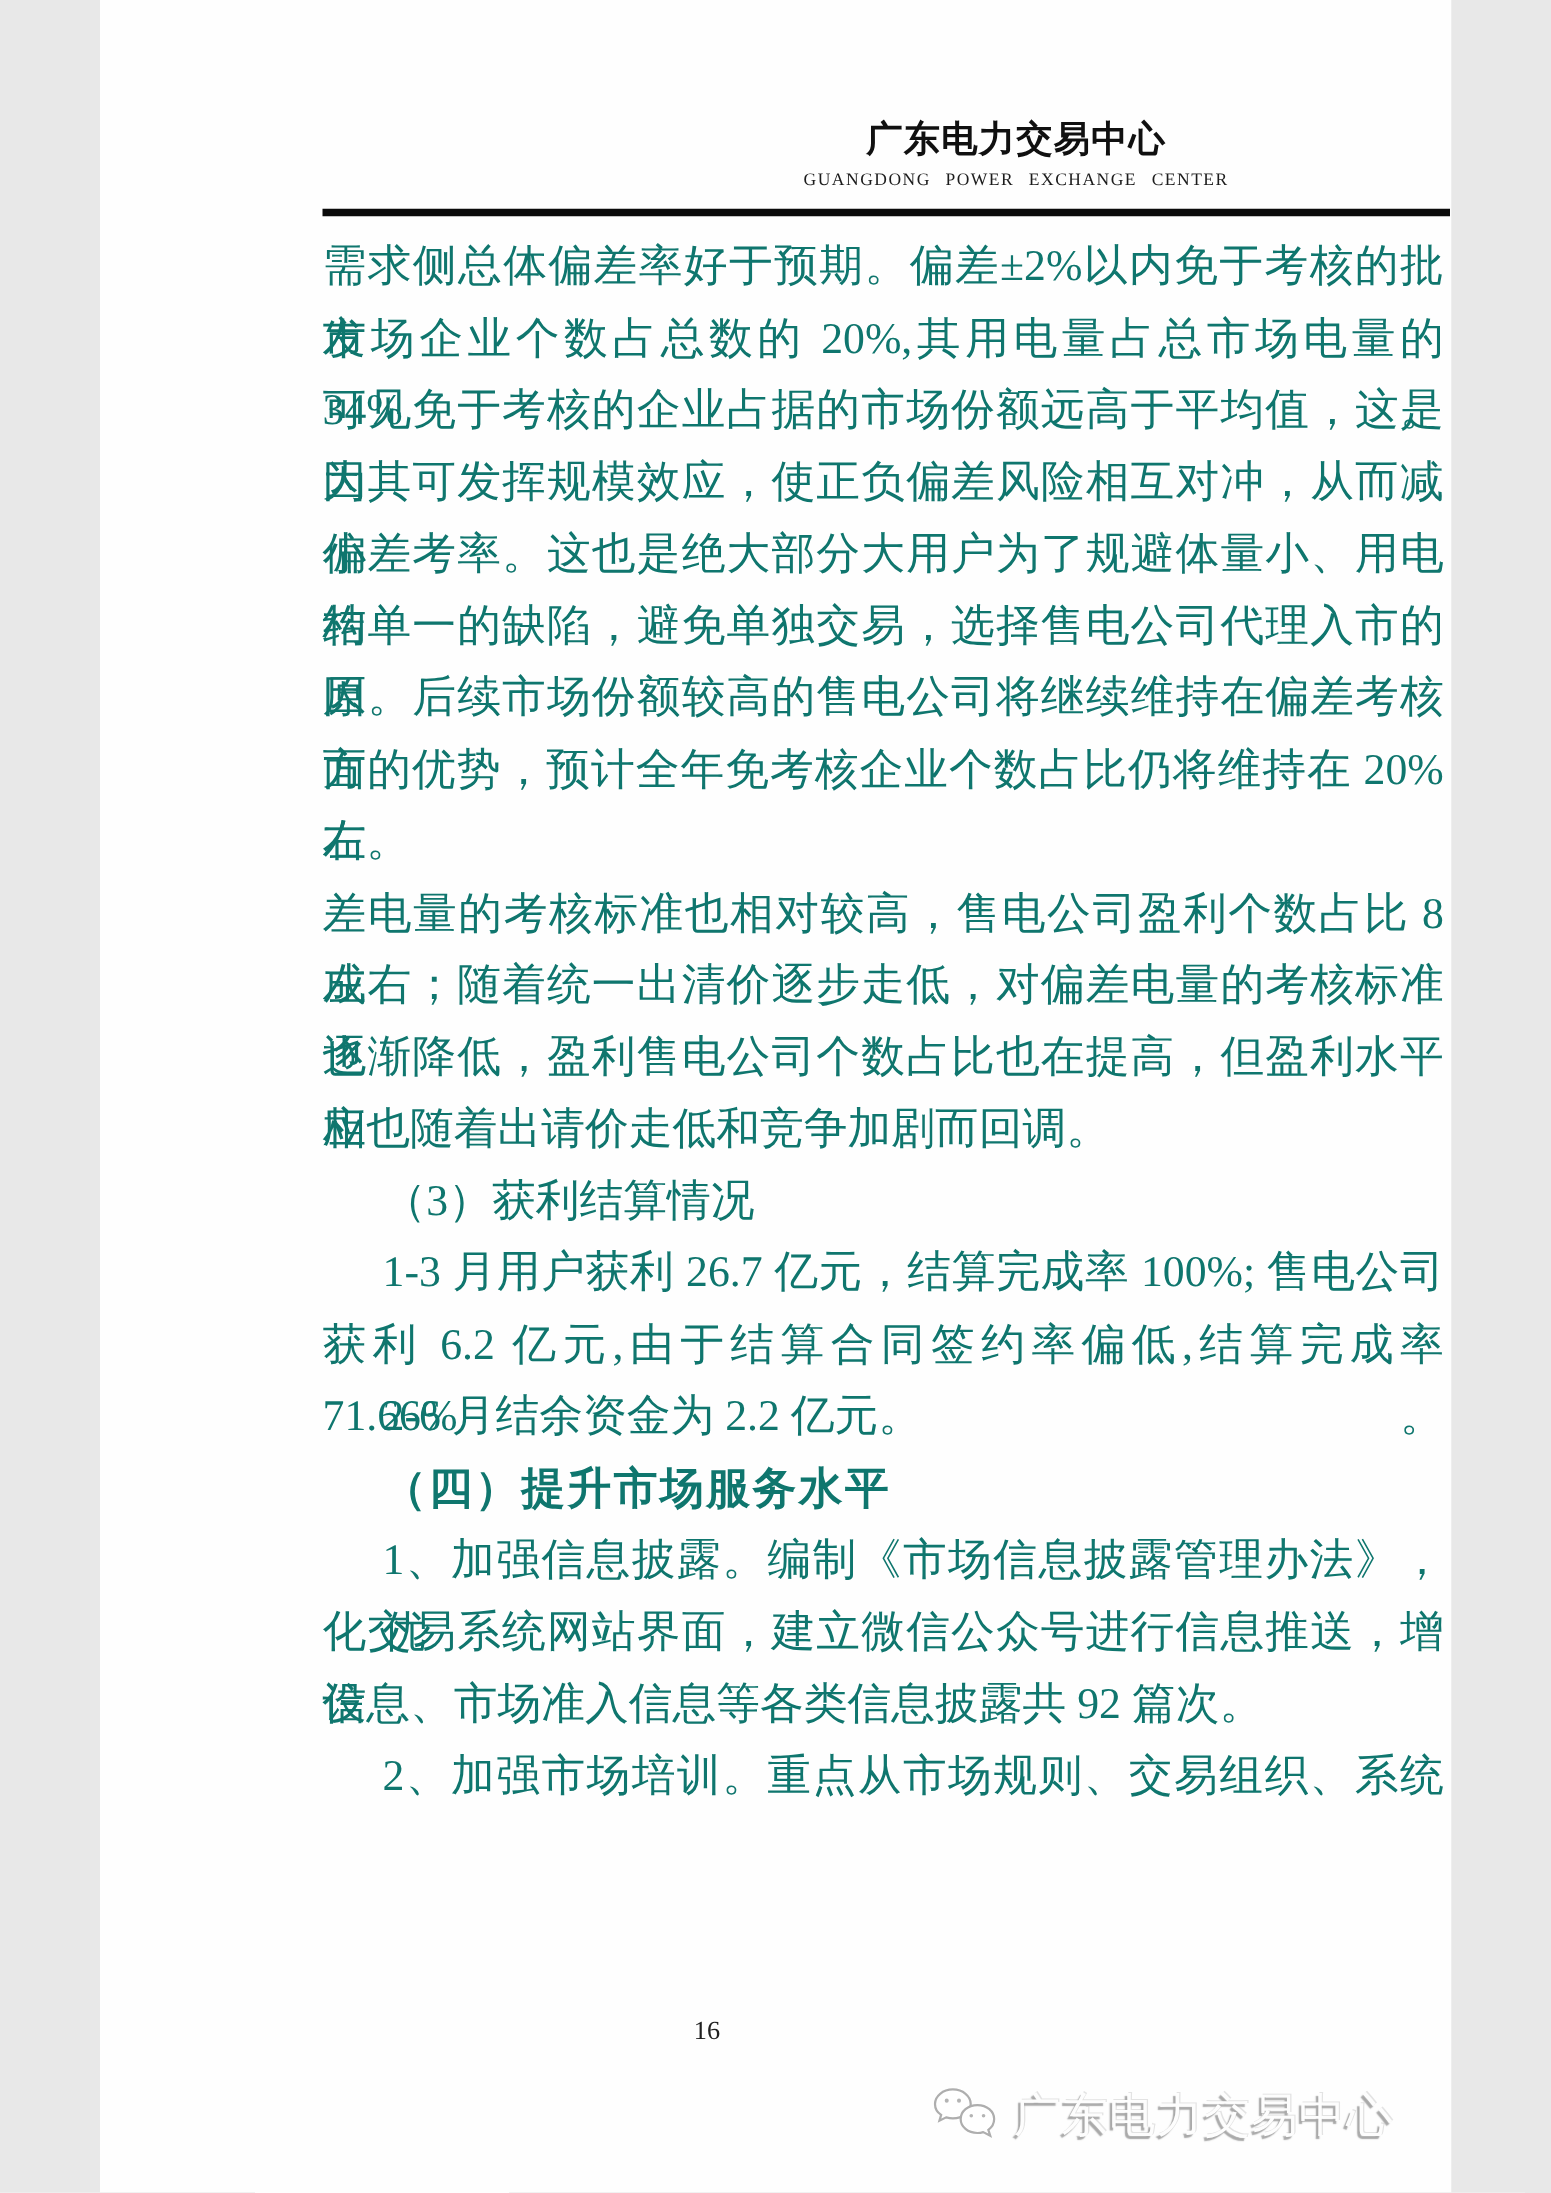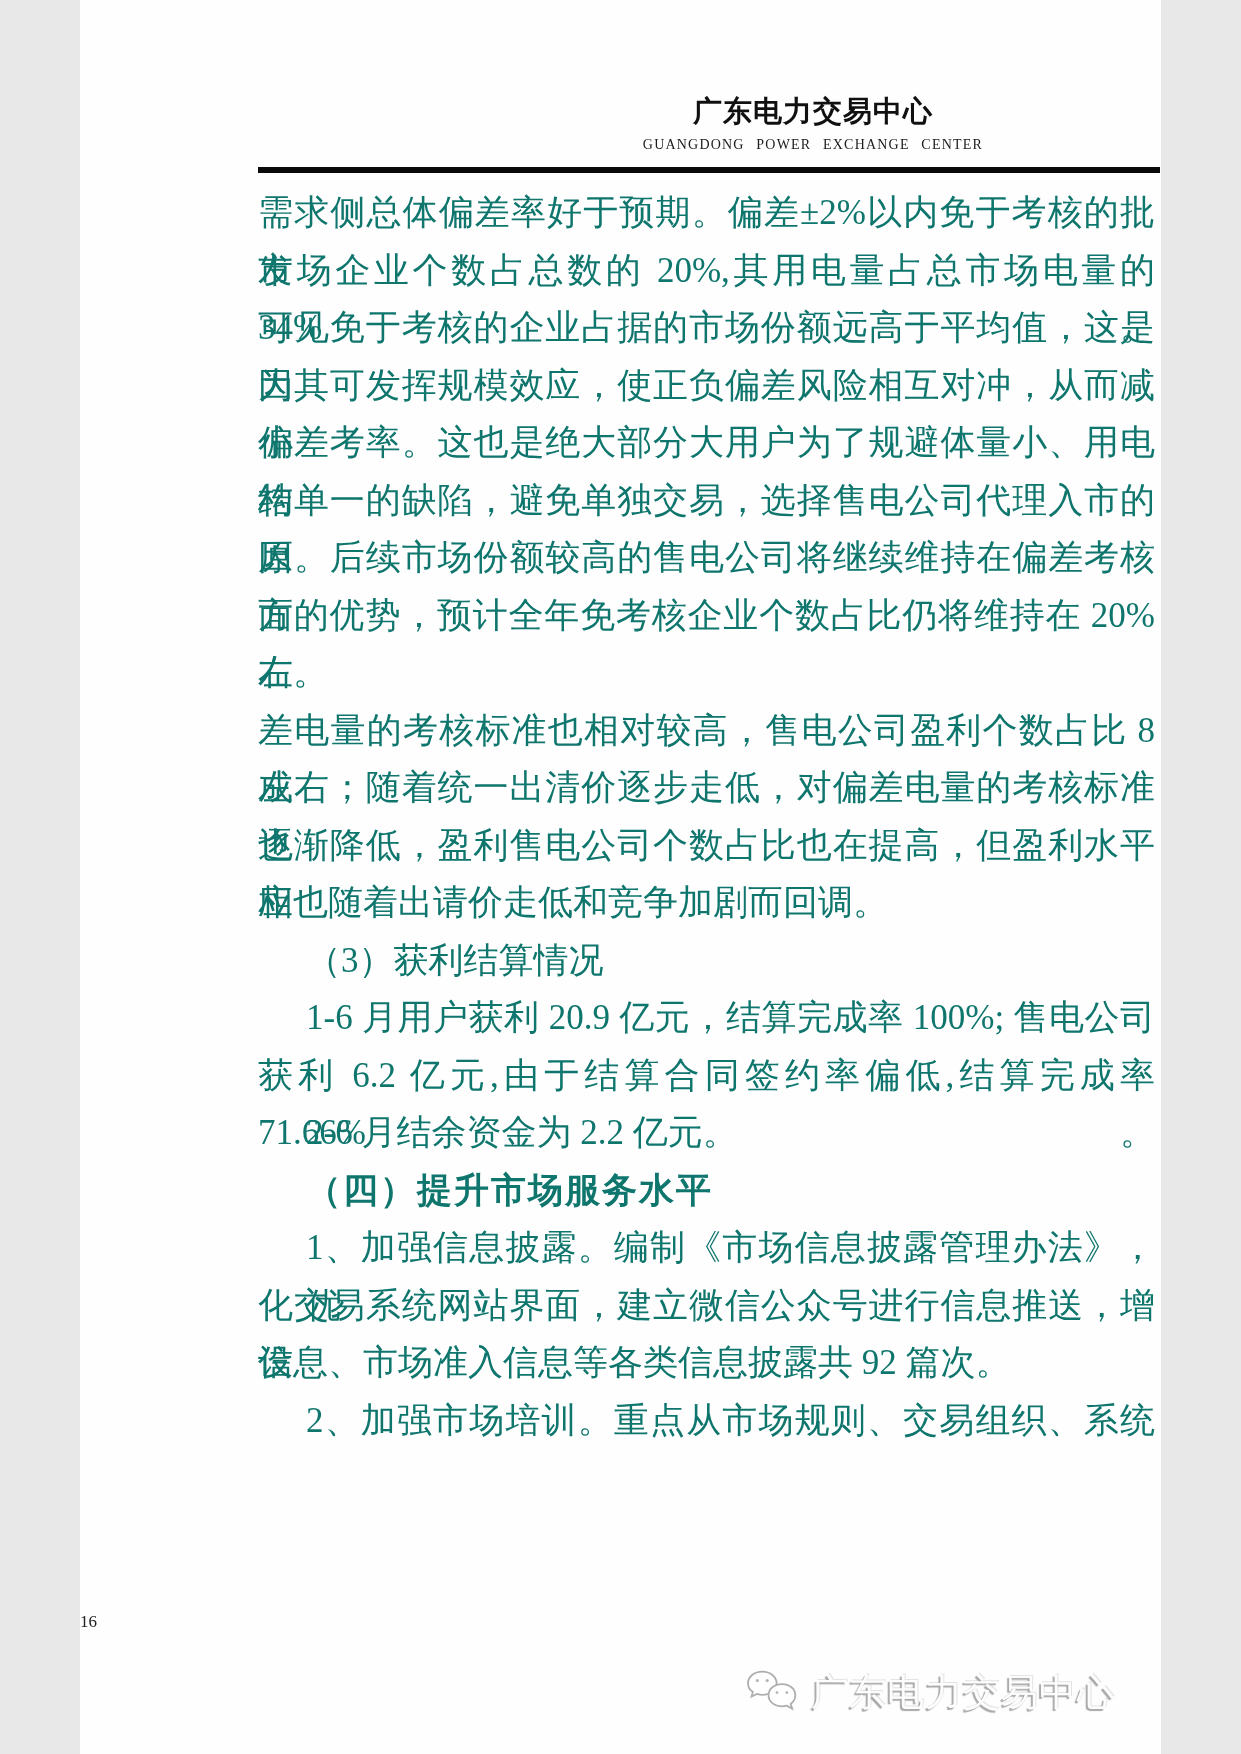--- a/index.html
+++ b/index.html
@@ -32,21 +32,21 @@
     font-size:35px; color:#0f766e;
     white-space:nowrap;
   }
   .line.justify { white-space:normal; text-align:justify; text-align-last:justify; }
   .line.indent { padding-left:48px; }
   .paragraph.bold .line { font-weight:700; letter-spacing:2px; }
 
   
   .page-number {
     position:absolute; top:1612px; left:0; right:110px;
-    font-size:17px; color:#202020;
+    text-align:center; font-size:21px; color:#202020;
   }
 
   
   .watermark { position:absolute; top:1668px; right:46px; display:flex; align-items:center; gap:9px; }
   .wechat-icon-svg { display:block; }
   .watermark-label {
     font-family:"Liberation Sans","DejaVu Sans",sans-serif;
     font-size:37px; letter-spacing:1px;
     color:#fdfdfd;
     text-shadow:-2px 2px 1px #a8a8a8, 1px -1px 0 #e3e3e3;
@@ -80,21 +80,21 @@
         <div class="paragraph">
           <div class="line justify">差电量的考核标准也相对较高，售电公司盈利个数占比 8 成</div>
           <div class="line justify">左右；随着统一出清价逐步走低，对偏差电量的考核标准也</div>
           <div class="line justify">逐渐降低，盈利售电公司个数占比也在提高，但盈利水平相</div>
           <div class="line">应也随着出请价走低和竞争加剧而回调。</div>
         </div>
         <div class="paragraph">
           <div class="line indent">（3）获利结算情况</div>
         </div>
         <div class="paragraph">
-          <div class="line justify indent">1-6 月用户获利 20.9 亿元，结算完成率 100%; 售电公司</div>
+          <div class="line justify indent">1-3 月用户获利 26.7 亿元，结算完成率 100%; 售电公司</div>
           <div class="line justify">获利 6.2 亿元,由于结算合同签约率偏低,结算完成率 71.66%。</div>
         </div>
         <div class="paragraph">
           <div class="line indent">2-6 月结余资金为 2.2 亿元。</div>
         </div>
         <div class="paragraph bold">
           <div class="line indent">（四）提升市场服务水平</div>
         </div>
         <div class="paragraph">
           <div class="line justify indent">1、加强信息披露。编制《市场信息披露管理办法》，优</div>

